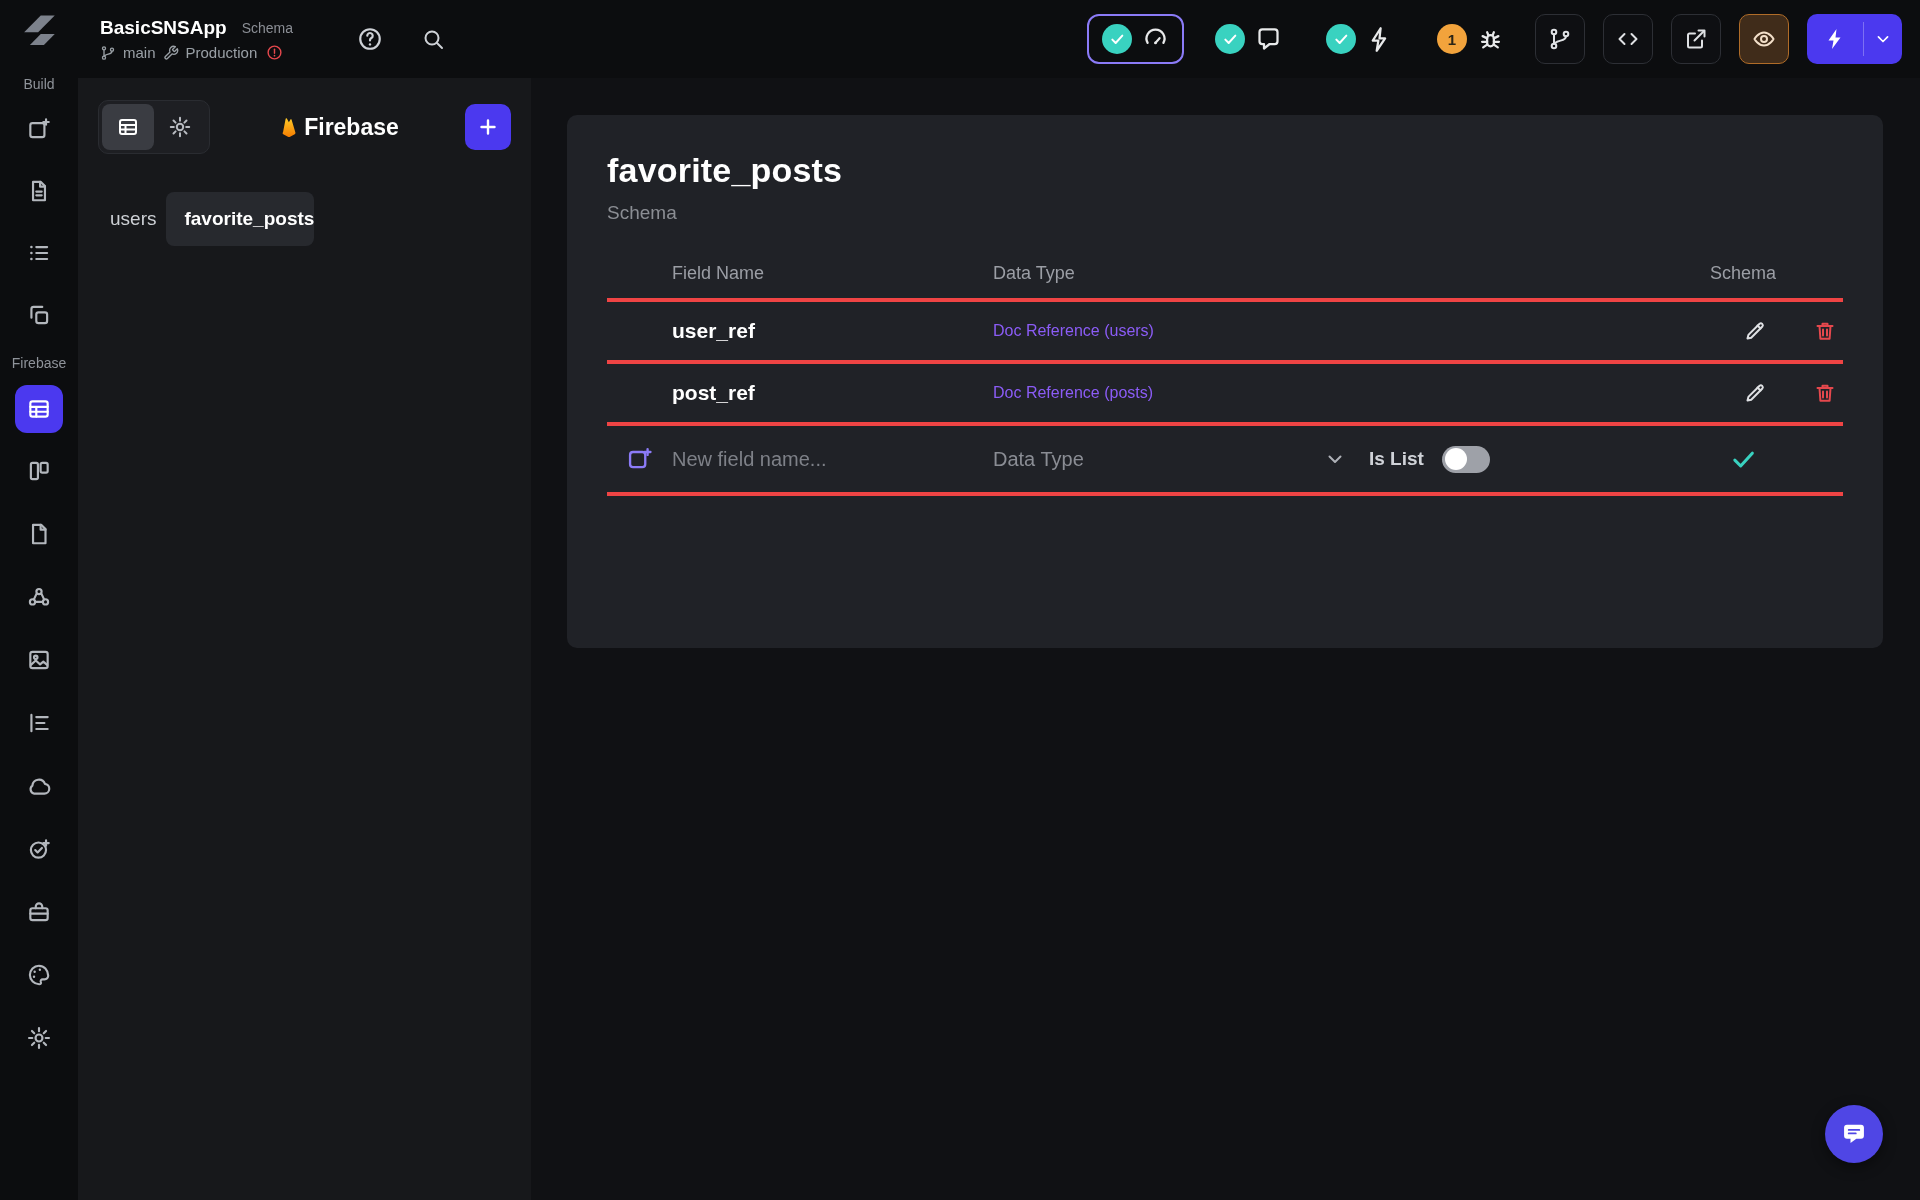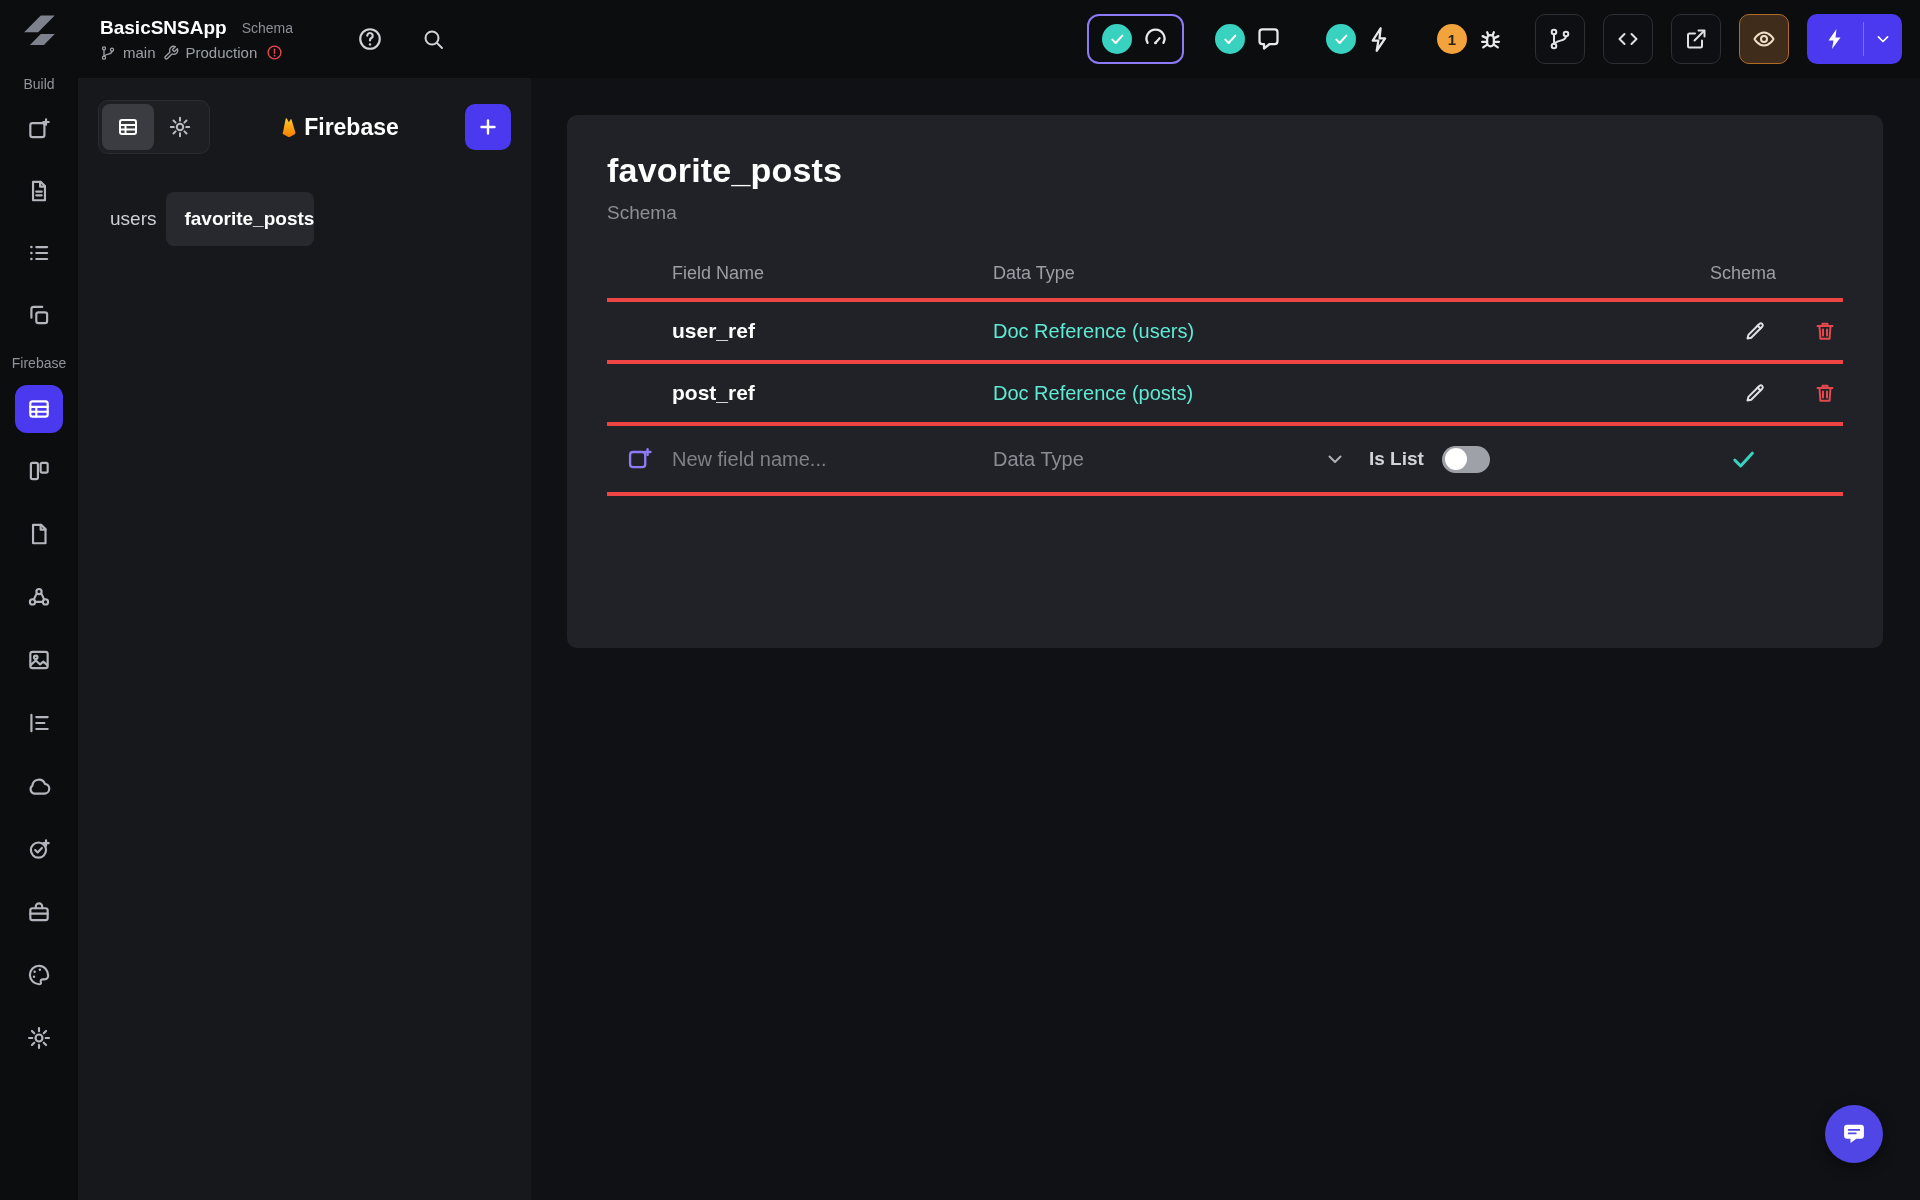--- a/index.html
+++ b/index.html
@@ -83,21 +83,21 @@
                cursor:pointer; }
   .kebab-btn i { width:4.5px; height:4.5px; border-radius:50%; background:#e8e9ea; }
 
   .schema-table { margin-top:24px; }
   .trow { display:grid; grid-template-columns:65px 321px 1fr 200px; align-items:center;
           border-bottom:4px solid #ef4444; }
   .trow.head { height:54px; font-size:18px; color:#9b9ea5; }
   .trow.body { height:62px; }
   .trow.new { height:70px; }
   .cell-name { font-size:21px; font-weight:bold; color:#fff; }
-  .cell-type { font-size:20px; color:#5eead4; }
+  .cell-type { font-size:16px; color:#8b5cf6; }
   .head-actions { text-align:center; }
   .cell-actions { display:flex; justify-content:flex-end; gap:46px; padding-right:6px; }
   .act-btn { background:none; border:none; cursor:pointer; display:flex; color:#dfe1e4; }
   .act-btn.del { color:#e5484d; }
   .addfield-cell { display:flex; justify-content:center; color:#8b7bf7; }
   .newname-input { background:transparent; border:none; outline:none; font-family:inherit;
                    font-size:20px; color:#d7d9dd; width:280px; }
   .newname-input::placeholder { color:#7e8188; }
   .newtype-cell { display:flex; align-items:center; }
   .type-placeholder { font-size:20px; color:#8a8d94; width:330px; cursor:pointer; }

